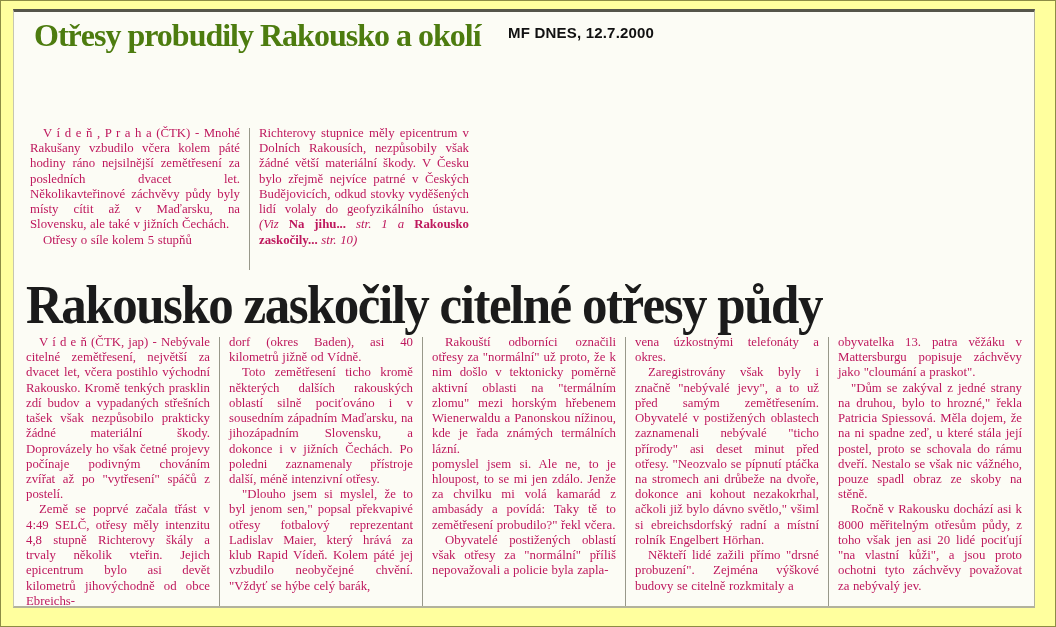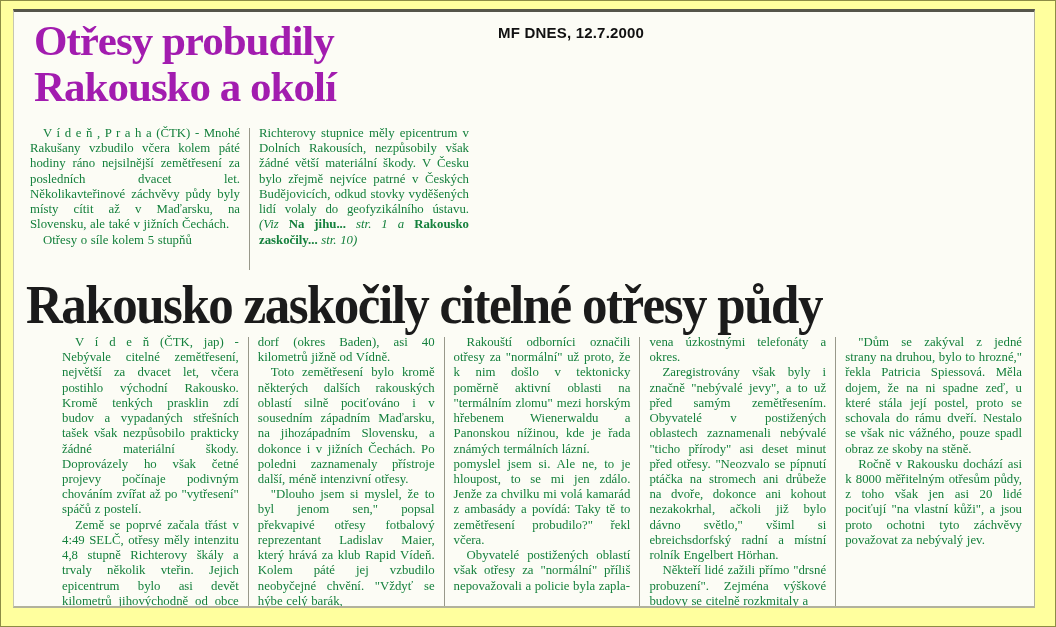--- a/index.html
+++ b/index.html
@@ -17,40 +17,40 @@
     border-right:1px solid #b2b29c;
     border-bottom:2px solid #b2b29c;
     box-sizing:border-box;
     padding:4px 12px 4px 12px;
     overflow:hidden;
     color:#1e1e1e;
   }
   .a1-header{position:relative;height:104px;}
   .headline-1{
     margin:0;padding:2px 0 0 8px;
-    font-size:43px;line-height:1.08;font-weight:bold;
-    letter-spacing:-1px;color:#a21caf;
+    font-size:32px;line-height:1.08;font-weight:bold;
+    letter-spacing:-1px;color:#4d7c0f;
     width:470px;
   }
   .source-label{
-    position:absolute;left:472px;top:8px;
+    position:absolute;left:482px;top:8px;
     font-family:"Liberation Sans", sans-serif;
     font-weight:bold;font-size:15px;letter-spacing:0.2px;color:#111;
   }
-  .cols{display:flex;align-items:stretch;margin-left:36px;}
+  .cols{display:flex;align-items:stretch;}
   .a1-cols{width:452px;height:144px;overflow:hidden;margin:6px 0 0 4px;}
   .a2-cols{height:272px;overflow:hidden;margin-top:4px;}
   .col{flex:1 1 0;min-width:0;}
   .a1-cols .col{width:210px;flex:0 0 210px;}
   .vrule{flex:0 0 1px;width:1px;background:#98988a;margin:2px 9px 0 9px;}
   .para{
     margin:0;
     font-size:12.8px;line-height:1.19;
     text-align:justify;
-    color:#15803d;
+    color:#be185d;
     word-spacing:0.4px;
   }
   .para.indent{text-indent:13px;}
   .para b{font-weight:bold;}
   .para i{font-style:italic;}
   .headline-2{
     margin:10px 0 2px 0;
     font-size:51px;line-height:1.0;font-weight:bold;
     letter-spacing:-1.5px;color:#1b1b1b;
     white-space:nowrap;
@@ -82,36 +82,37 @@
     <h2 class="headline-2">Rakousko zaskočily citelné otřesy půdy</h2>
 
     <div class="cols a2-cols">
       <div class="col">
           <p class="para indent">V í d e ň  (ČTK, jap) - Nebývale citelné zemětřesení, největší za dvacet let, včera postihlo východní Rakousko. Kromě tenkých prasklin zdí budov a vypadaných střešních tašek však nezpůsobilo prakticky žádné materiální škody. Doprovázely ho však četné projevy počínaje podivným chováním zvířat až po "vytřesení" spáčů z postelí.</p>
           <p class="para indent">Země se poprvé začala třást v 4:49 SELČ, otřesy měly intenzitu 4,8 stupně Richterovy škály a trvaly několik vteřin. Jejich epicentrum bylo asi devět kilometrů jihovýchodně od obce Ebreichs-</p>
         </div>
       <div class="vrule"></div>
       <div class="col">
           <p class="para">dorf (okres Baden), asi 40 kilometrů jižně od Vídně.</p>
-          <p class="para indent">Toto zemětřesení bylo kromě některých dalších rakouských oblastí silně pociťováno i v sousedním západním Maďarsku, na jihozápadním Slovensku, a dokonce i v jižních Čechách. Po poledni zaznamenaly přístroje další, méně intenzivní otřesy.</p>
+          <p class="para indent">Toto zemětřesení ticho kromě některých dalších rakouských oblastí silně pociťováno i v sousedním západním Maďarsku, na jihozápadním Slovensku, a dokonce i v jižních Čechách. Po poledni zaznamenaly přístroje další, méně intenzivní otřesy.</p>
           <p class="para indent">"Dlouho jsem si myslel, že to byl jenom sen," popsal překvapivé otřesy fotbalový reprezentant Ladislav Maier, který hrává za klub Rapid Vídeň. Kolem páté jej vzbudilo neobyčejné chvění. "Vždyť se hýbe celý barák,</p>
         </div>
       <div class="vrule"></div>
       <div class="col">
           <p class="para indent">Rakouští odborníci označili otřesy za "normální" už proto, že k nim došlo v tektonicky poměrně aktivní oblasti na "termálním zlomu" mezi horským hřebenem Wienerwaldu a Panonskou nížinou, kde je řada známých termálních lázní.</p>
           <p class="para">pomyslel jsem si. Ale ne, to je hloupost, to se mi jen zdálo. Jenže za chvilku mi volá kamarád z ambasády a povídá: Taky tě to zemětřesení probudilo?" řekl včera.</p>
           <p class="para indent">Obyvatelé postižených oblastí však otřesy za "normální" příliš nepovažovali a policie byla zapla-</p>
         </div>
       <div class="vrule"></div>
       <div class="col">
           <p class="para">vena úzkostnými telefonáty a okres.</p>
           <p class="para indent">Zaregistrovány však byly i značně "nebývalé jevy", a to už před samým zemětřesením. Obyvatelé v postižených oblastech zaznamenali nebývalé "ticho přírody" asi deset minut před otřesy. "Neozvalo se pípnutí ptáčka na stromech ani drůbeže na dvoře, dokonce ani kohout nezakokrhal, ačkoli již bylo dávno světlo," všiml si ebreichsdorfský radní a místní rolník Engelbert Hörhan.</p>
           <p class="para indent">Někteří lidé zažili přímo "drsné probuzení". Zejména výškové budovy se citelně rozkmitaly a</p>
         </div>
       <div class="vrule"></div>
       <div class="col">
+          <p class="para">obyvatelka 13. patra věžáku v Mattersburgu popisuje záchvěvy jako "cloumání a praskot".</p>
           <p class="para indent">"Dům se zakýval z jedné strany na druhou, bylo to hrozné," řekla Patricia Spiessová. Měla dojem, že na ni spadne zeď, u které stála její postel, proto se schovala do rámu dveří. Nestalo se však nic vážného, pouze spadl obraz ze skoby na stěně.</p>
           <p class="para indent">Ročně v Rakousku dochází asi k 8000 měřitelným otřesům půdy, z toho však jen asi 20 lidé pociťují "na vlastní kůži", a jsou proto ochotni tyto záchvěvy považovat za nebývalý jev.</p>
         </div>
     </div>
 
   </div>
 </div>
 
 </body></html>

